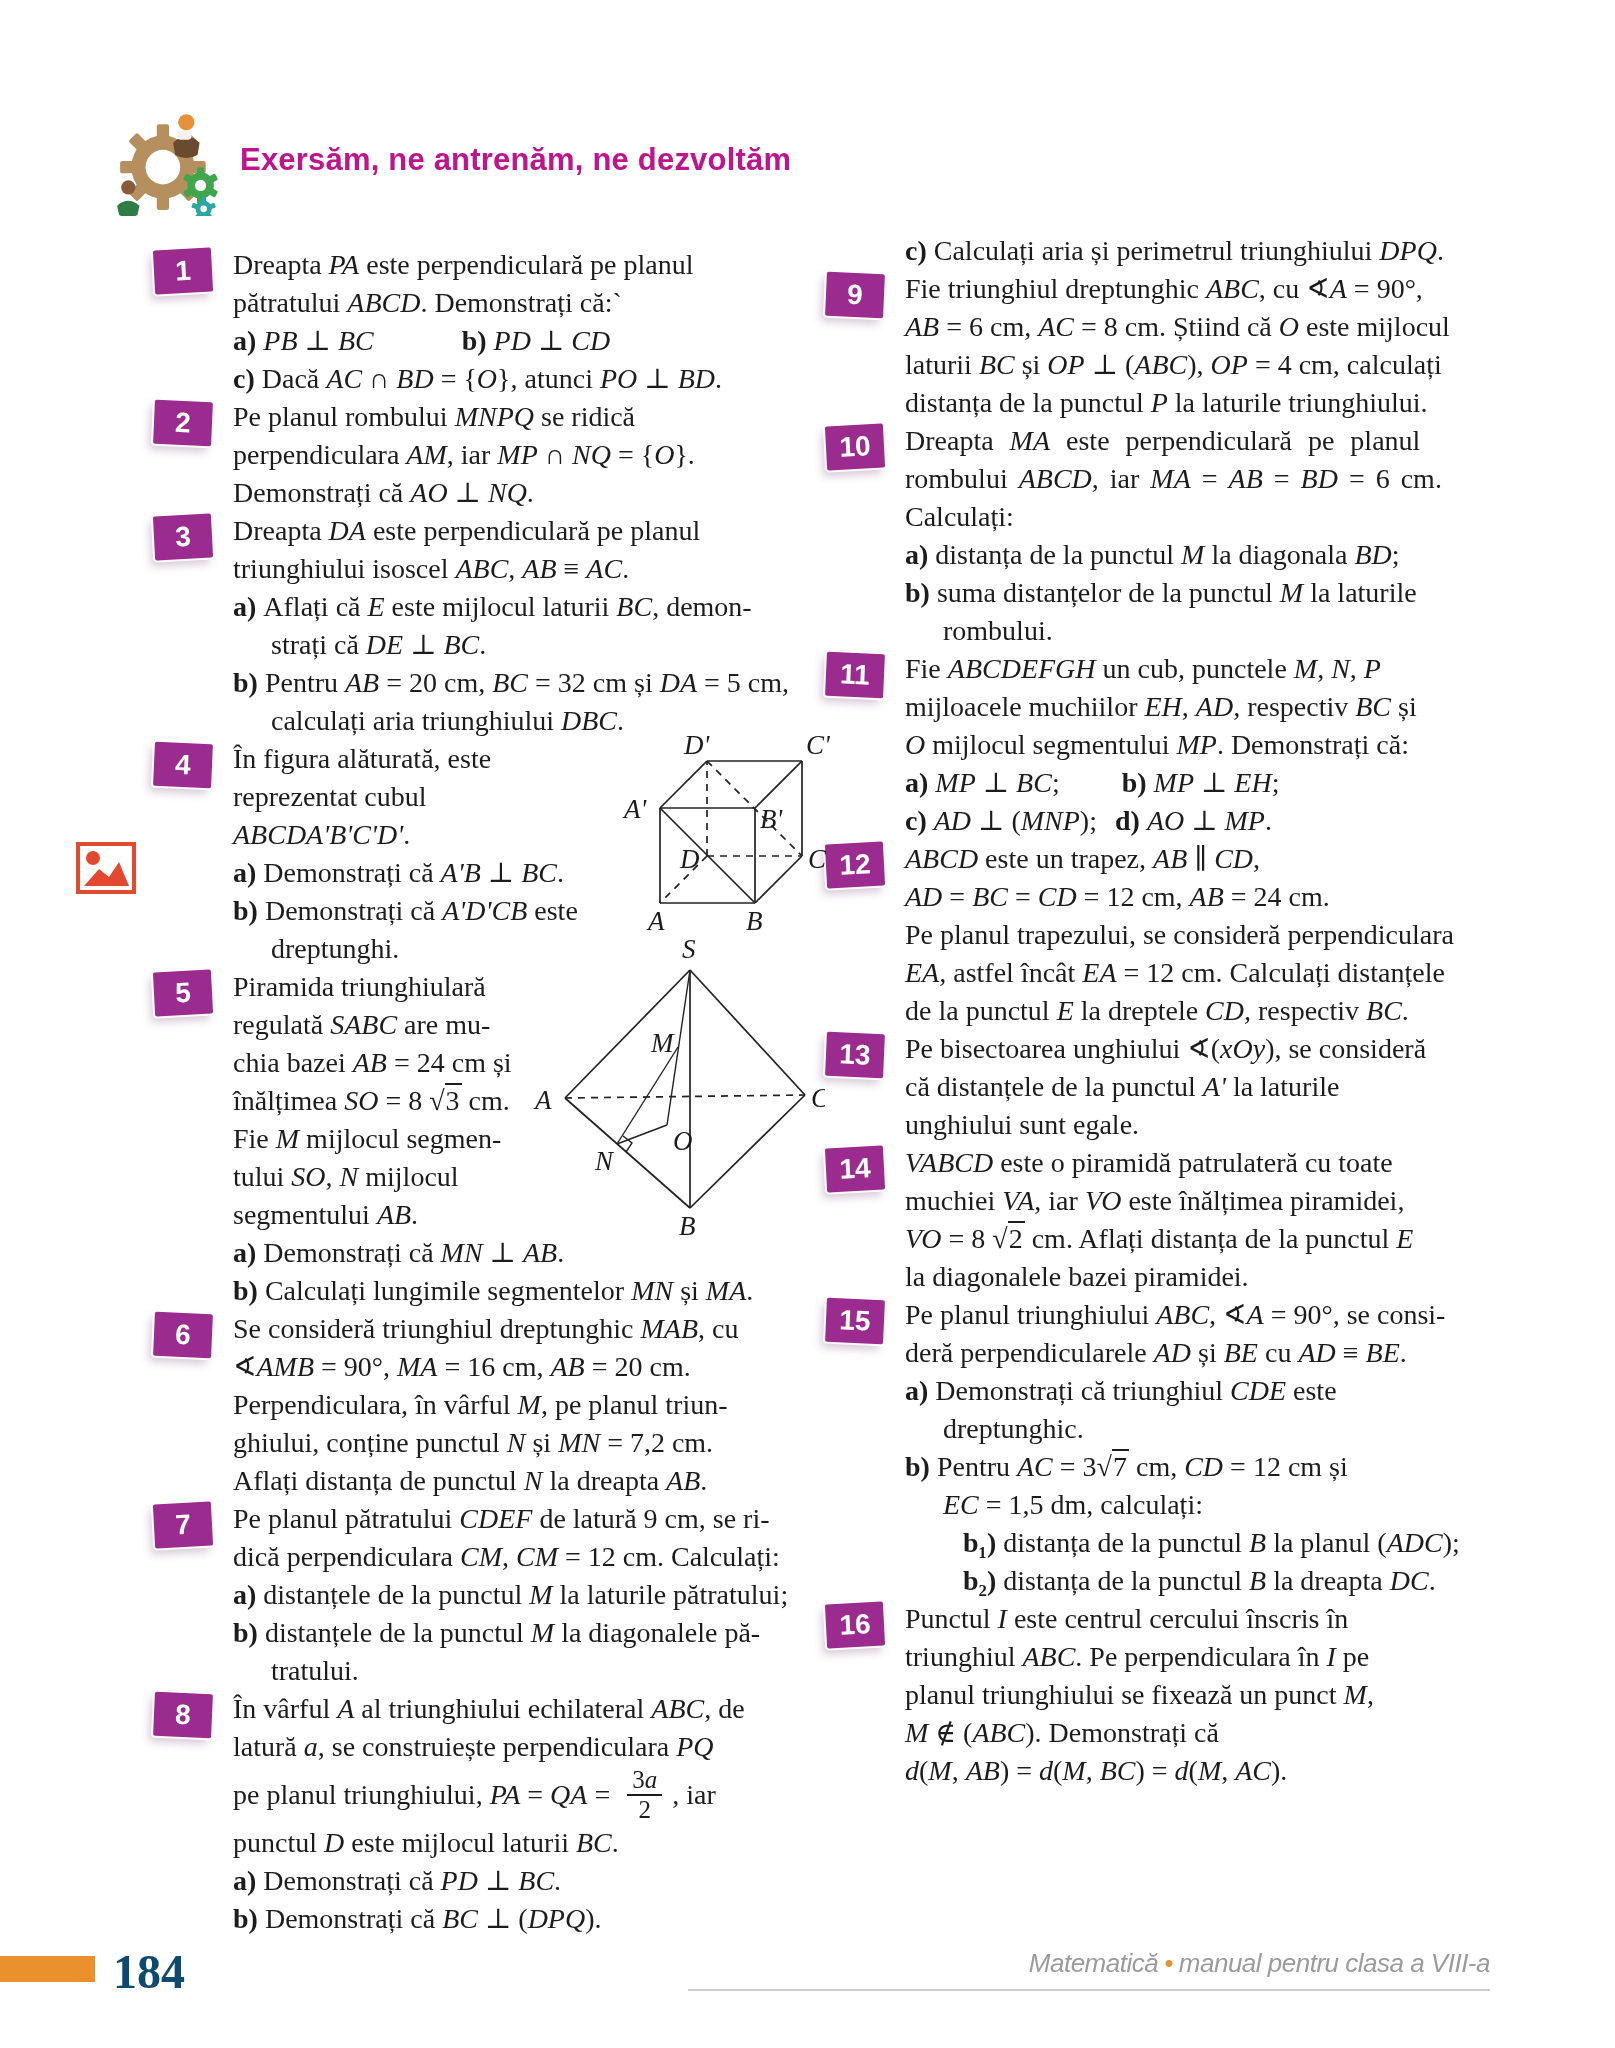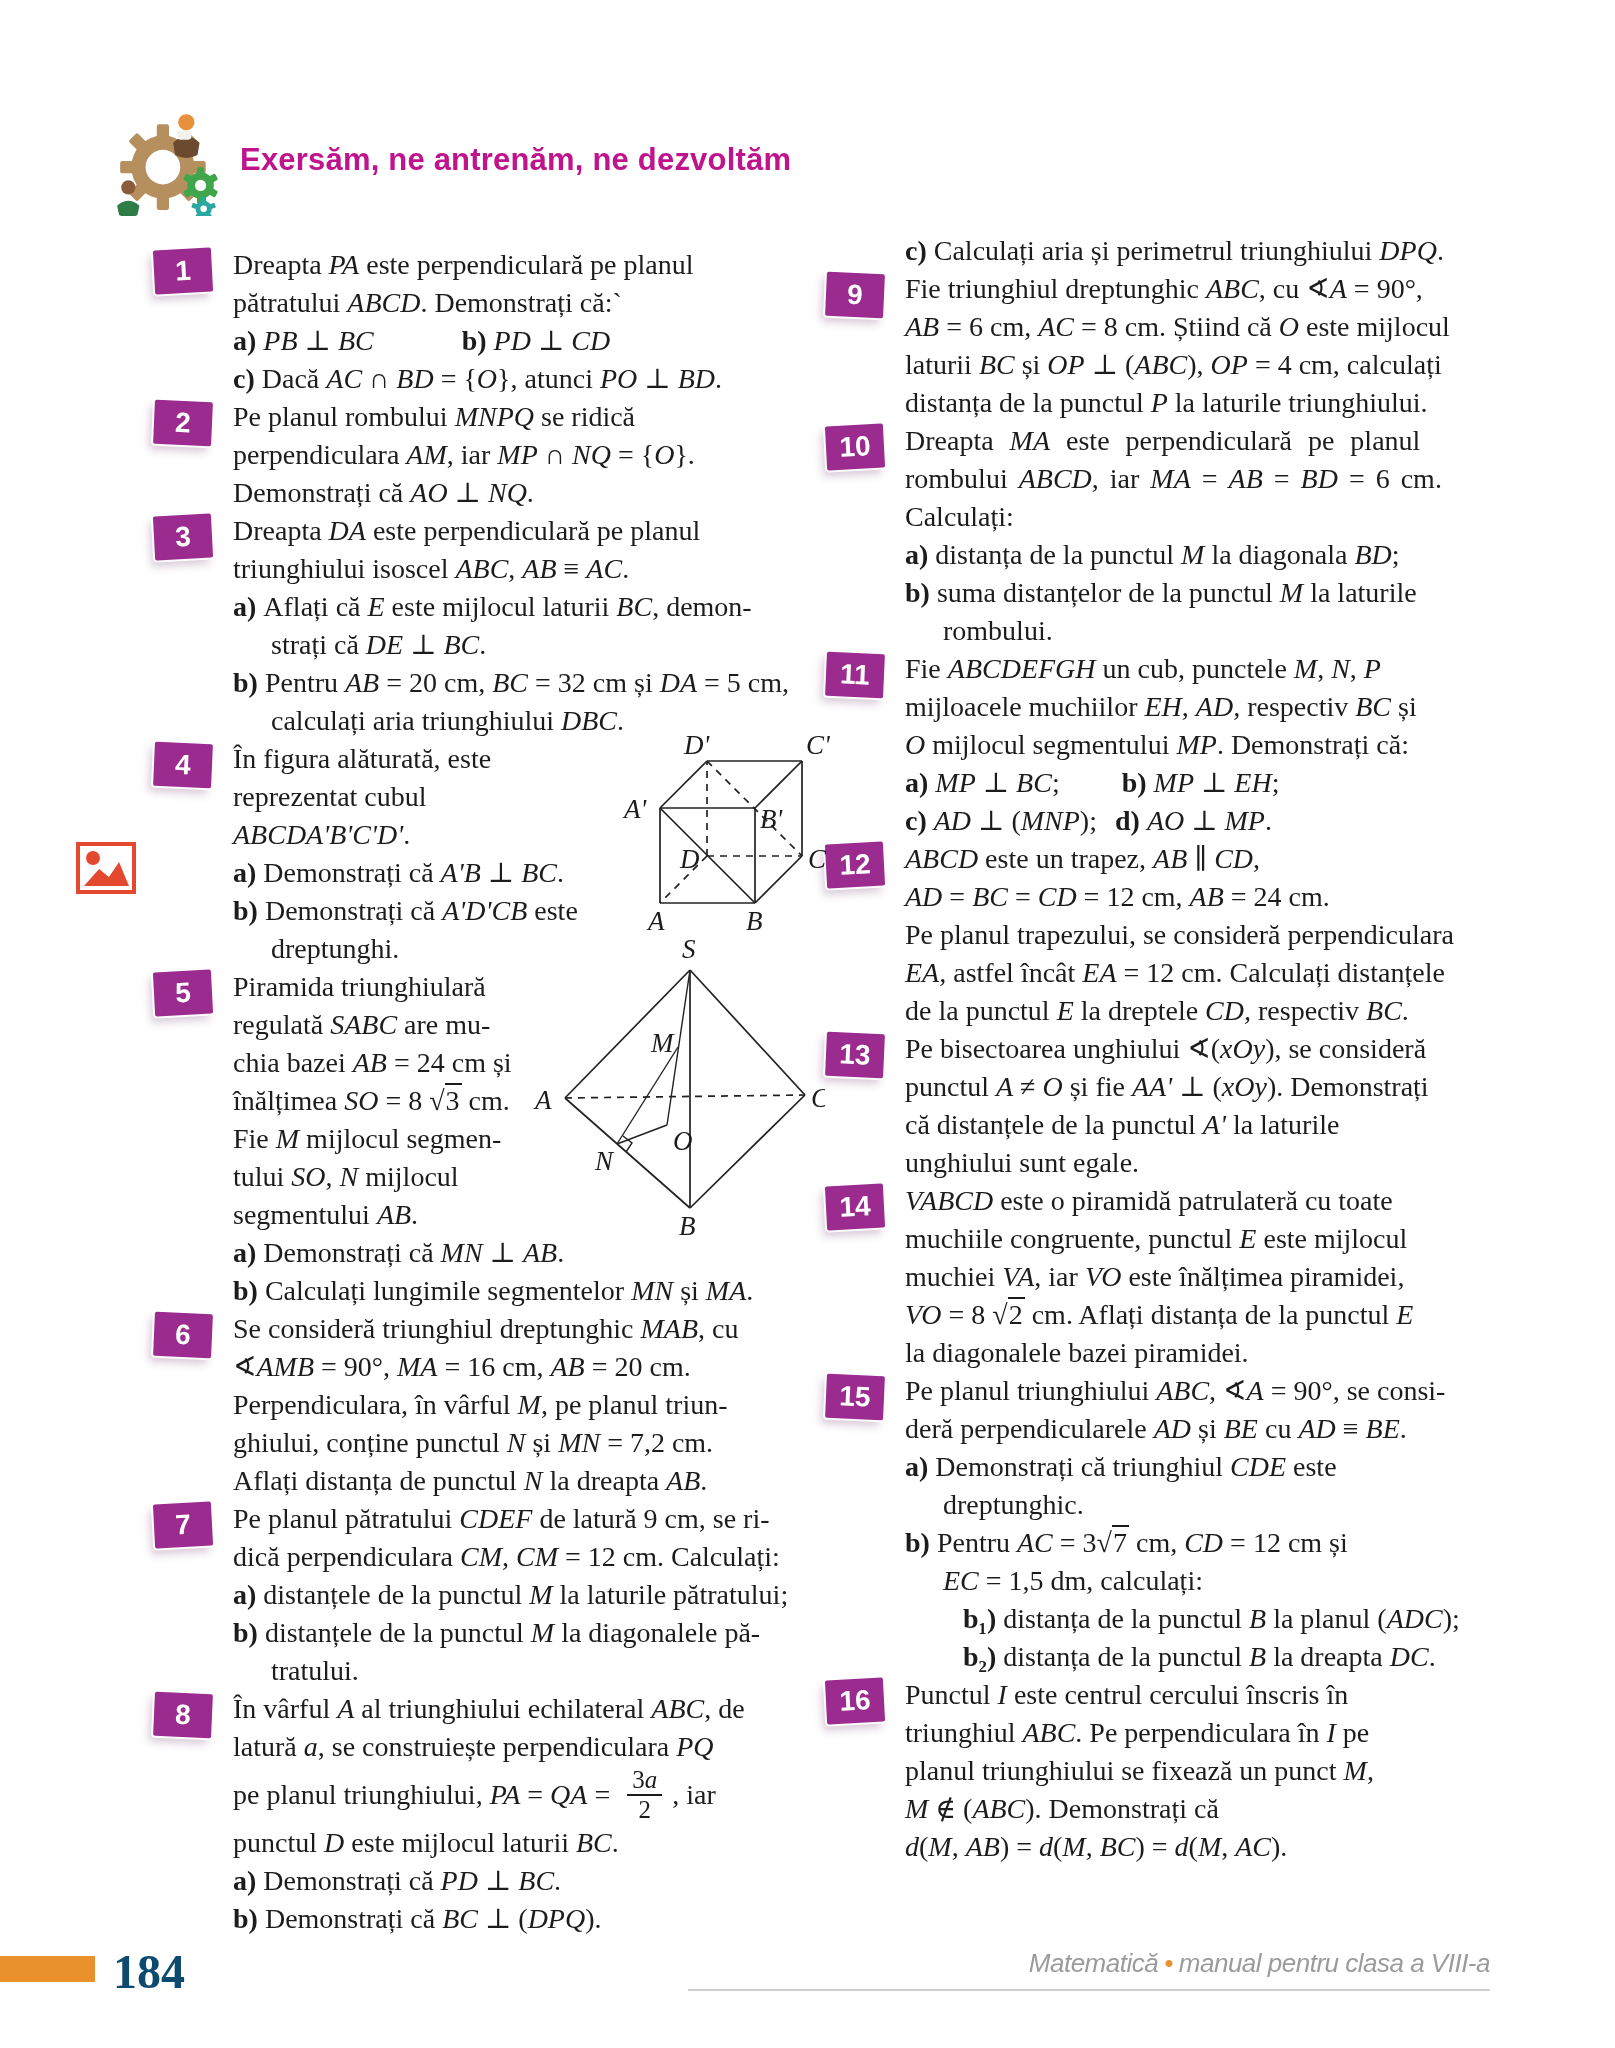--- a/index.html
+++ b/index.html
@@ -272,32 +272,30 @@
           <div class="line"><span class="it">EA,</span><span> astfel încât </span><span class="it">EA</span><span> = 12 cm. Calculați distanțele</span></div>
           <div class="line"><span>de la punctul </span><span class="it">E</span><span> la dreptele </span><span class="it">CD,</span><span> respectiv </span><span class="it">BC</span><span>.</span></div>
         </div>
       </div>
       <div class="ex">
         <div class="badge-cell">
           <div class="badge" style="transform: rotate(2.5deg);">13</div>
         </div>
         <div class="ex-body">
           <div class="line"><span>Pe bisectoarea unghiului ∢(</span><span class="it">xOy</span><span>), se consideră</span></div>
-          <div class="line"><span>punctul </span><span class="it">A</span><span> ≠ </span><span class="it">O</span><span> și fie </span><span class="it">AA'</span><span> ⊥ (</span><span class="it">xOy</span><span>). Demonstrați</span></div>
           <div class="line"><span>că distanțele de la punctul </span><span class="it">A'</span><span> la laturile</span></div>
           <div class="line"><span>unghiului sunt egale.</span></div>
         </div>
       </div>
       <div class="ex">
         <div class="badge-cell">
           <div class="badge" style="transform: rotate(-3deg);">14</div>
         </div>
         <div class="ex-body">
           <div class="line"><span class="it">VABCD</span><span> este o piramidă patrulateră cu toate</span></div>
-          <div class="line"><span>muchiile congruente, punctul </span><span class="it">E</span><span> este mijlocul</span></div>
           <div class="line"><span>muchiei </span><span class="it">VA</span><span>, iar </span><span class="it">VO</span><span> este înălțimea piramidei,</span></div>
           <div class="line"><span class="it">VO</span><span> = 8 </span><span class="sq">√<span class="rad">2</span></span><span> cm. Aflați distanța de la punctul </span><span class="it">E</span></div>
           <div class="line"><span>la diagonalele bazei piramidei.</span></div>
         </div>
       </div>
       <div class="ex">
         <div class="badge-cell">
           <div class="badge" style="transform: rotate(2.5deg);">15</div>
         </div>
         <div class="ex-body">

